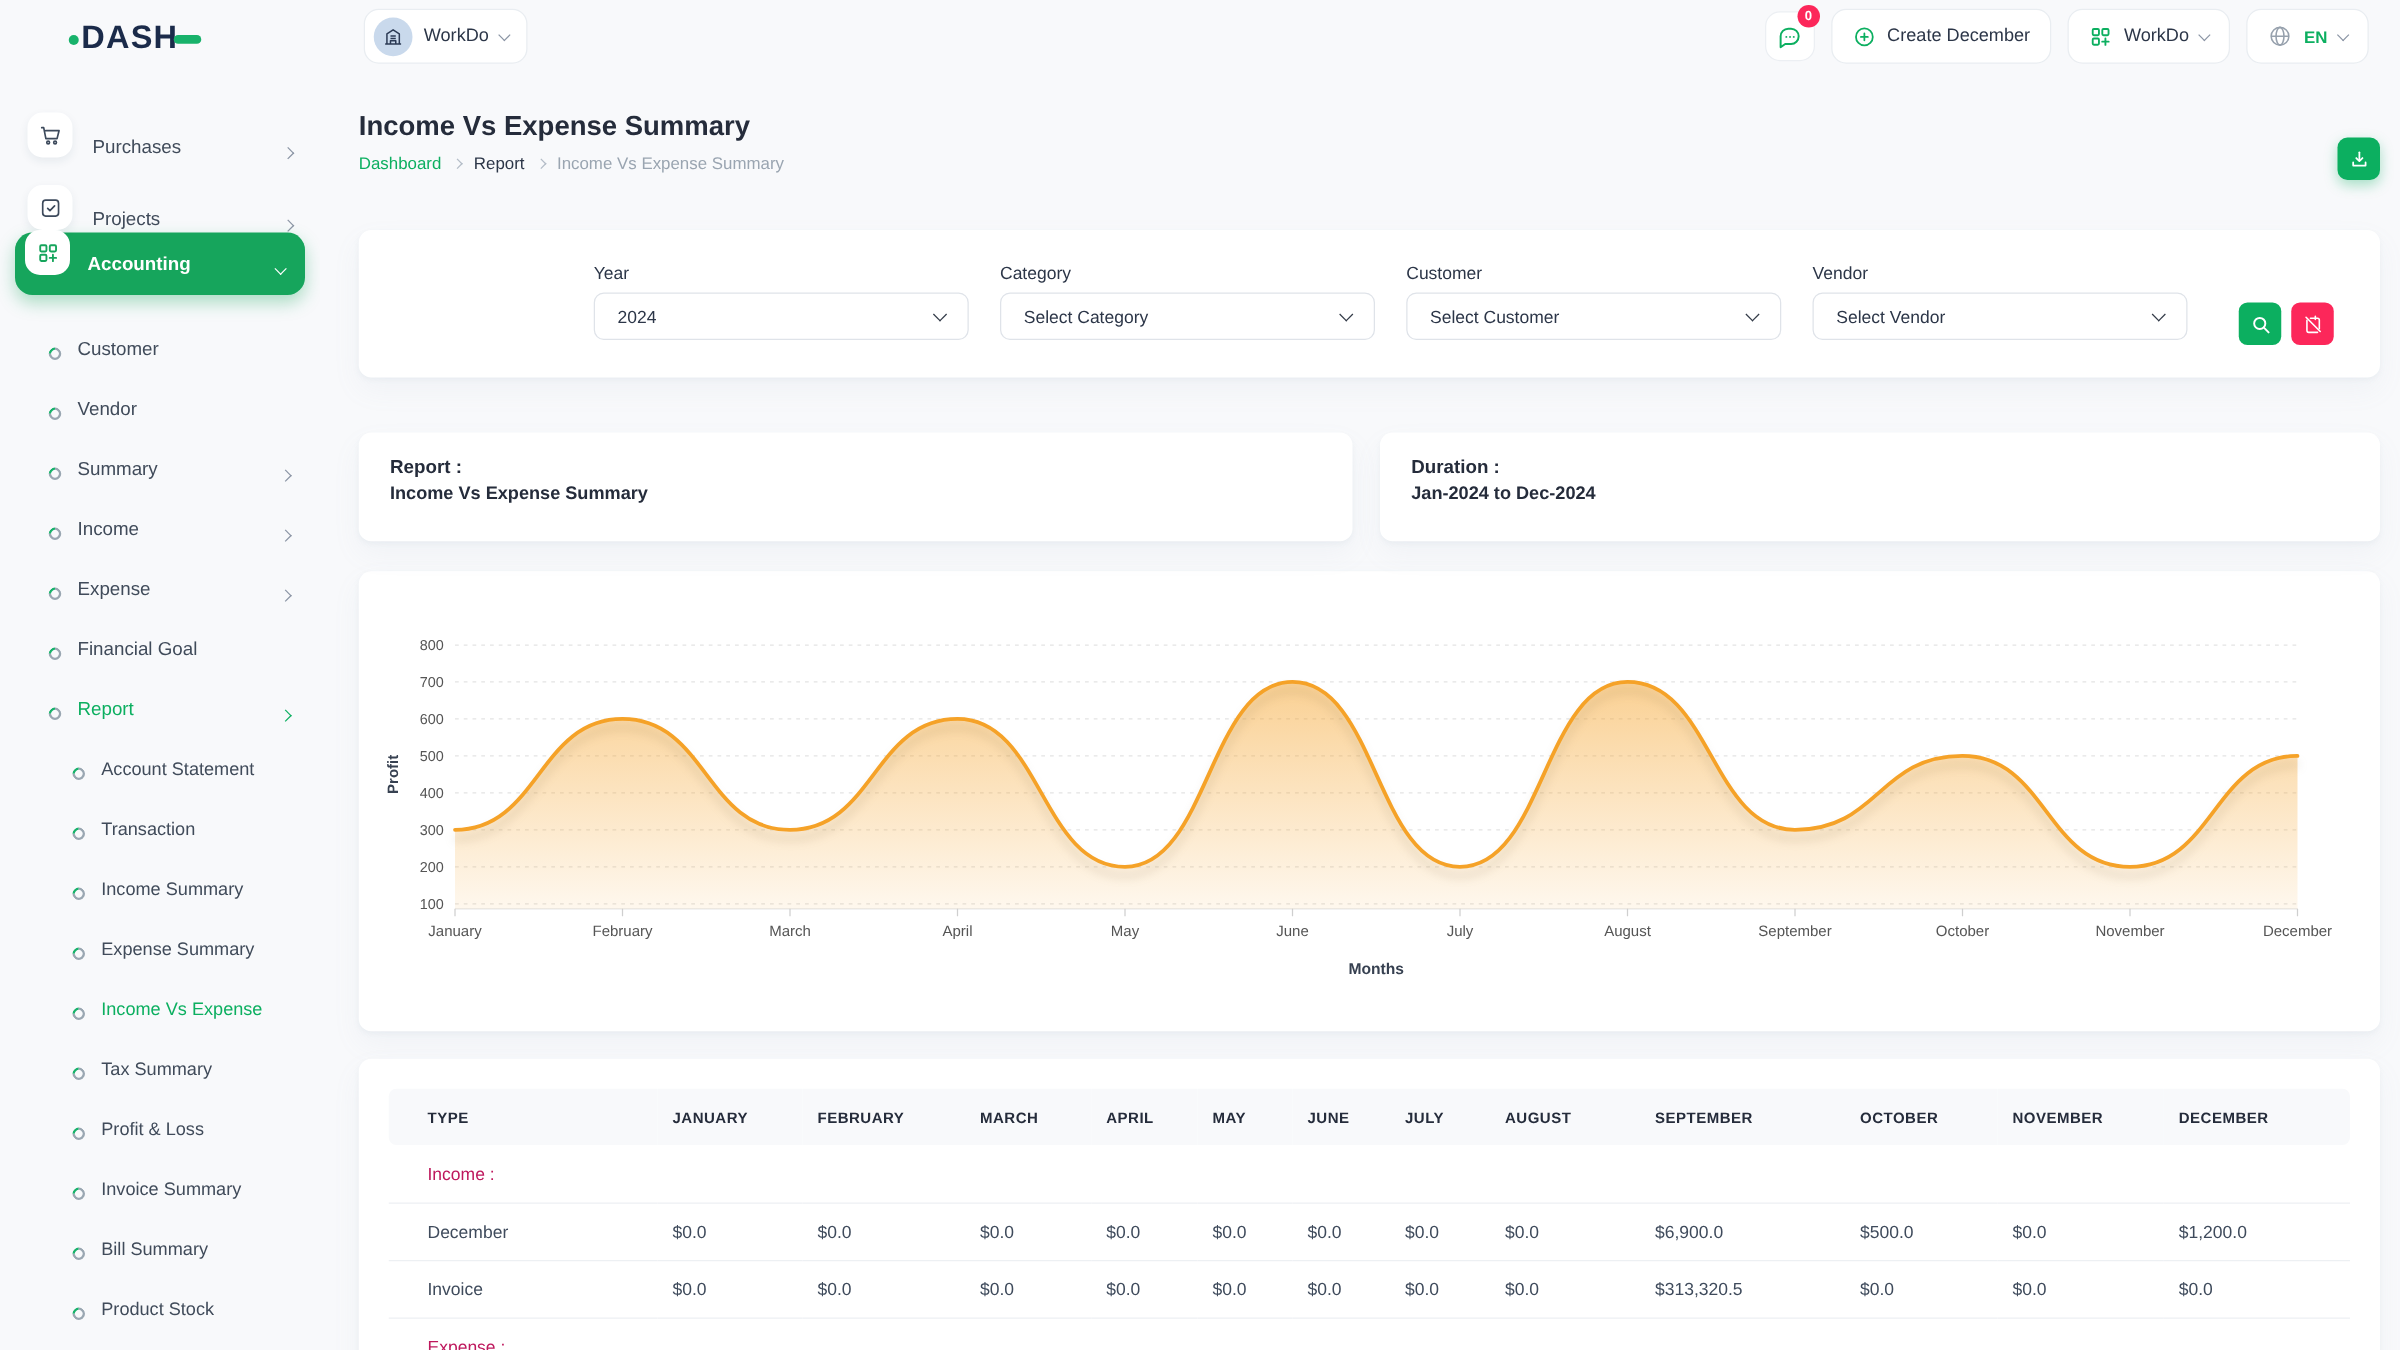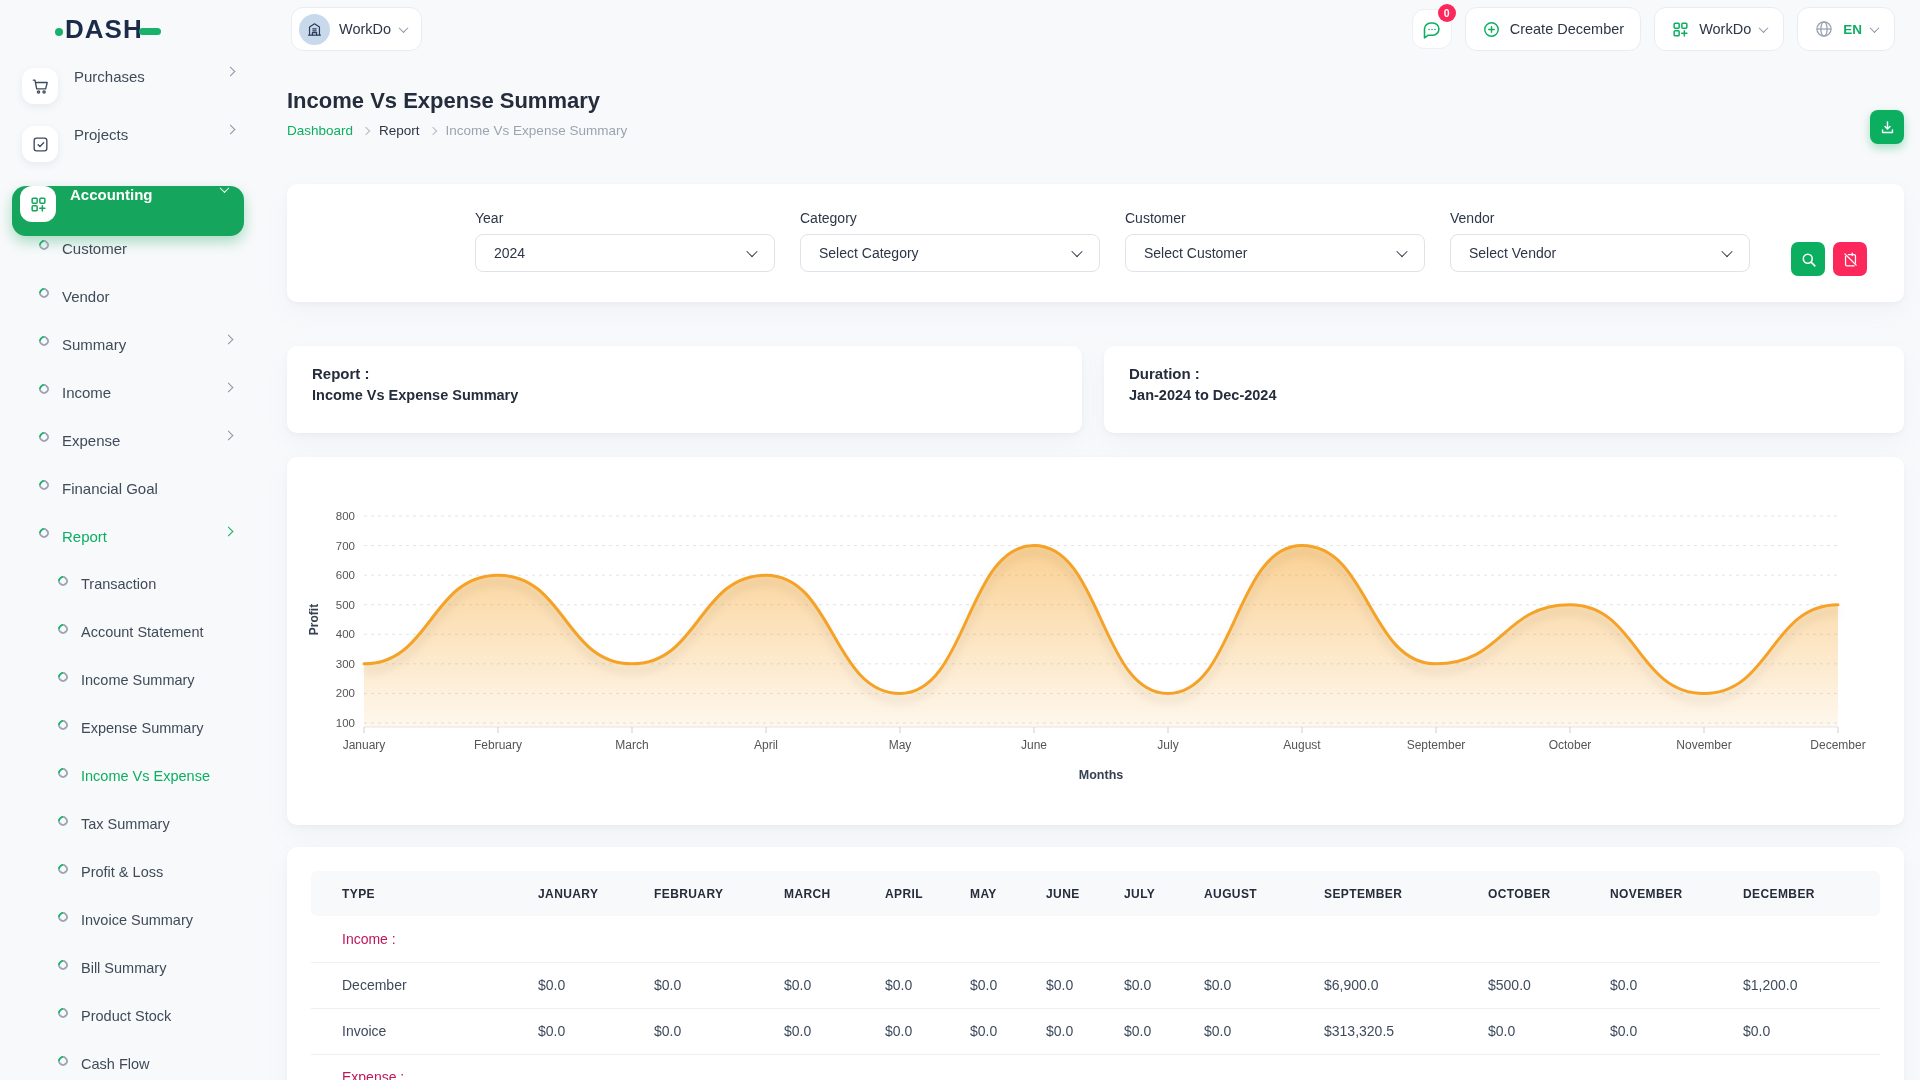--- a/index.html
+++ b/index.html
@@ -26,26 +26,26 @@
   .green-ic { color:#0caf60; display:flex; }
   .green-ic svg { width:19px; height:19px; }
   .gray-ic { color:#97a1ad; display:flex; }
   .gray-ic svg { width:20px; height:20px; }
   .chev { display:inline-block; width:7px; height:7px; border-right:1.8px solid #8a94a4; border-bottom:1.8px solid #8a94a4; }
   .chev.r { transform:rotate(-45deg); }
   .chev.d { transform:rotate(45deg) translate(-1px,-1px); }
   .lang-label { color:#0caf60; font-weight:700; font-size:13.5px; }
   
   .sidebar { position:absolute; top:58px; left:0; width:256px; bottom:0; padding-top:10px; overflow:hidden; }
-  .side-row { display:flex; align-items:flex-start; cursor:pointer; color:#404b5a; font-size:15px; }
+  .side-row { display:flex; align-items:flex-end; cursor:pointer; color:#404b5a; font-size:15px; }
   .side-row.top { height:58px; padding:0 22px; }
   .chip { width:36px; height:36px; border-radius:12px; background:#fff; box-shadow:0 3px 8px rgba(30,60,90,.08); display:flex; align-items:center; justify-content:center; color:#3d4a5c; margin-right:16px; flex:none; }
   .chip svg { width:19px; height:19px; }
   .side-row .grow { flex:1; }
-  .side-row.active-main { background:#16a55c; color:#fff; height:50px; margin:2px 12px 4px 12px; border-radius:14px; padding:0 16px 0 8px; font-weight:700; box-shadow:0 6px 14px rgba(22,165,92,.35); }
+  .side-row.active-main { background:#16a55c; color:#fff; height:50px; margin:2px 12px 4px 12px; border-radius:14px; padding:0 16px 16px 8px; font-weight:700; box-shadow:0 6px 14px rgba(22,165,92,.35); }
   .side-row.active-main .chip { color:#16a55c; margin-right:14px; box-shadow:none; }
   .side-row.active-main .chev { border-color:#fff; }
   .side-row.sub { height:48px; padding:0 24px 0 39px; }
   .side-row.subsub { height:48px; padding:0 24px 0 58px; font-size:14.5px; }
   .side-row.green { color:#0caf60; }
   .side-row.green .chev { border-color:#0caf60; }
   .dot { width:10px; height:10px; border-radius:50%; border:2px solid #9aa7b2; border-top-color:#18b26b; transform:rotate(-45deg); margin-right:13px; flex:none; }
   
   .main { position:absolute; top:58px; left:256px; right:0; bottom:0; padding:0 16px 0 31px; overflow:hidden; }
   .page-title { margin-top:30px; font-size:22px; font-weight:700; color:#252c3b; }
@@ -218,25 +218,25 @@
       <span class="dot"></span>
       <span class="grow">Financial Goal</span>
     </div>
     <div class="side-row sub green">
       <span class="dot"></span>
       <span class="grow">Report</span>
       <span class="chev r"></span>
     </div>
     <div class="side-row subsub">
       <span class="dot"></span>
+      <span class="grow">Account Statement</span>
+    </div>
+    <div class="side-row subsub">
+      <span class="dot"></span>
       <span class="grow">Transaction</span>
-    </div>
-    <div class="side-row subsub">
-      <span class="dot"></span>
-      <span class="grow">Account Statement</span>
     </div>
     <div class="side-row subsub">
       <span class="dot"></span>
       <span class="grow">Income Summary</span>
     </div>
     <div class="side-row subsub">
       <span class="dot"></span>
       <span class="grow">Expense Summary</span>
     </div>
     <div class="side-row subsub green">

